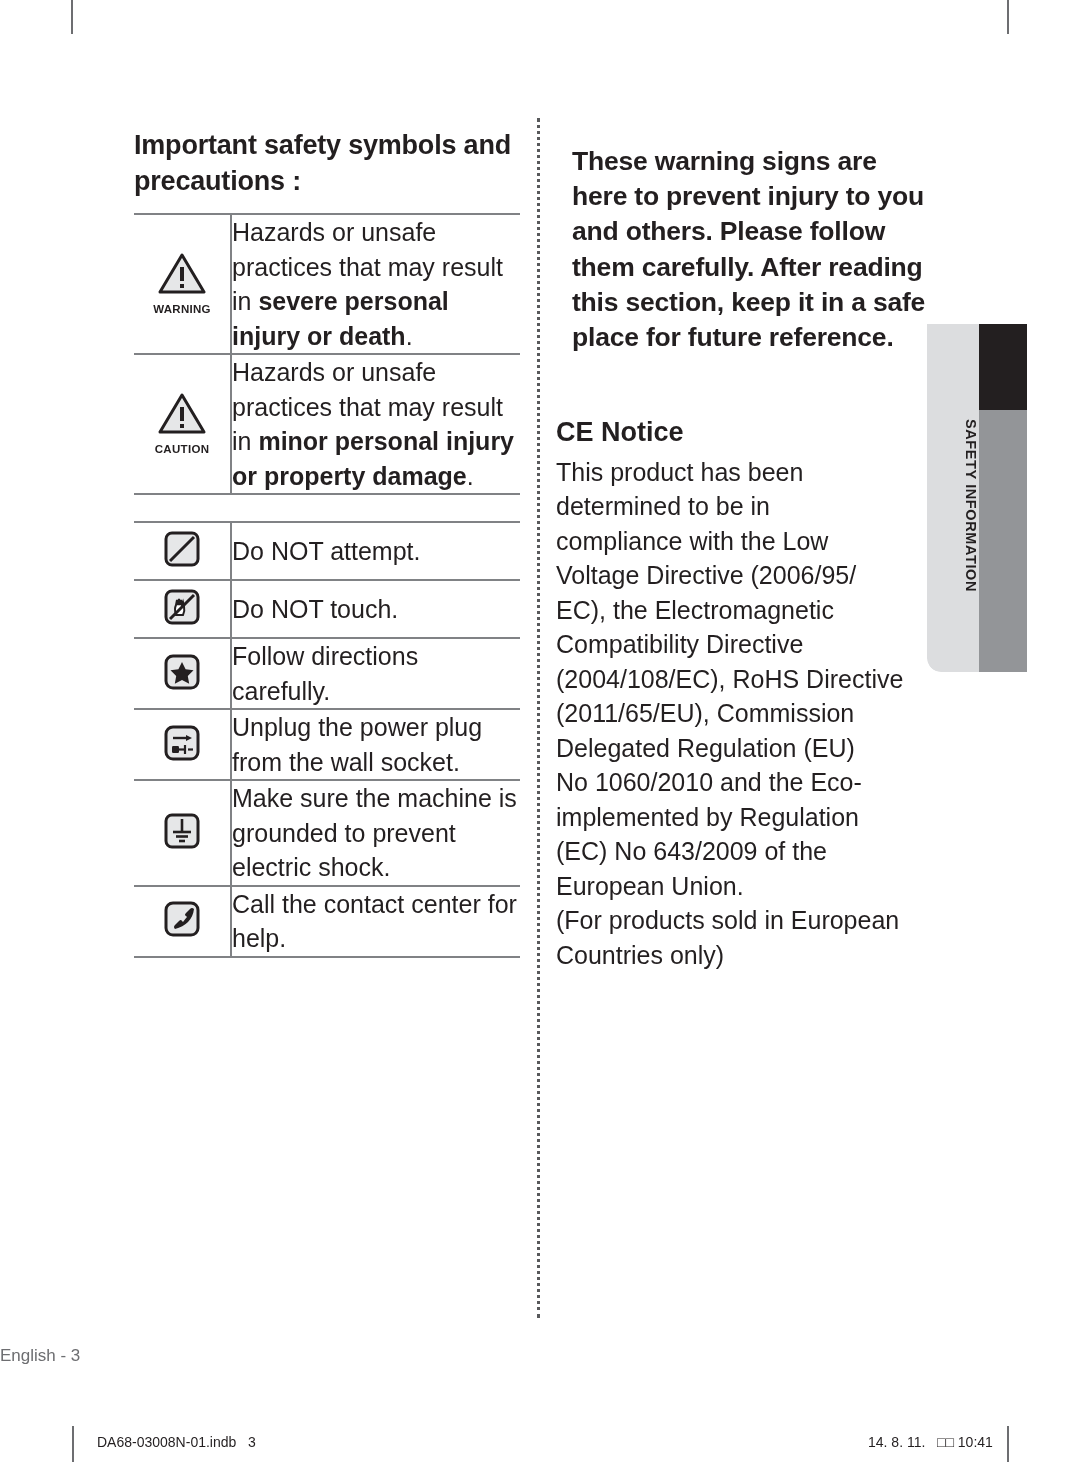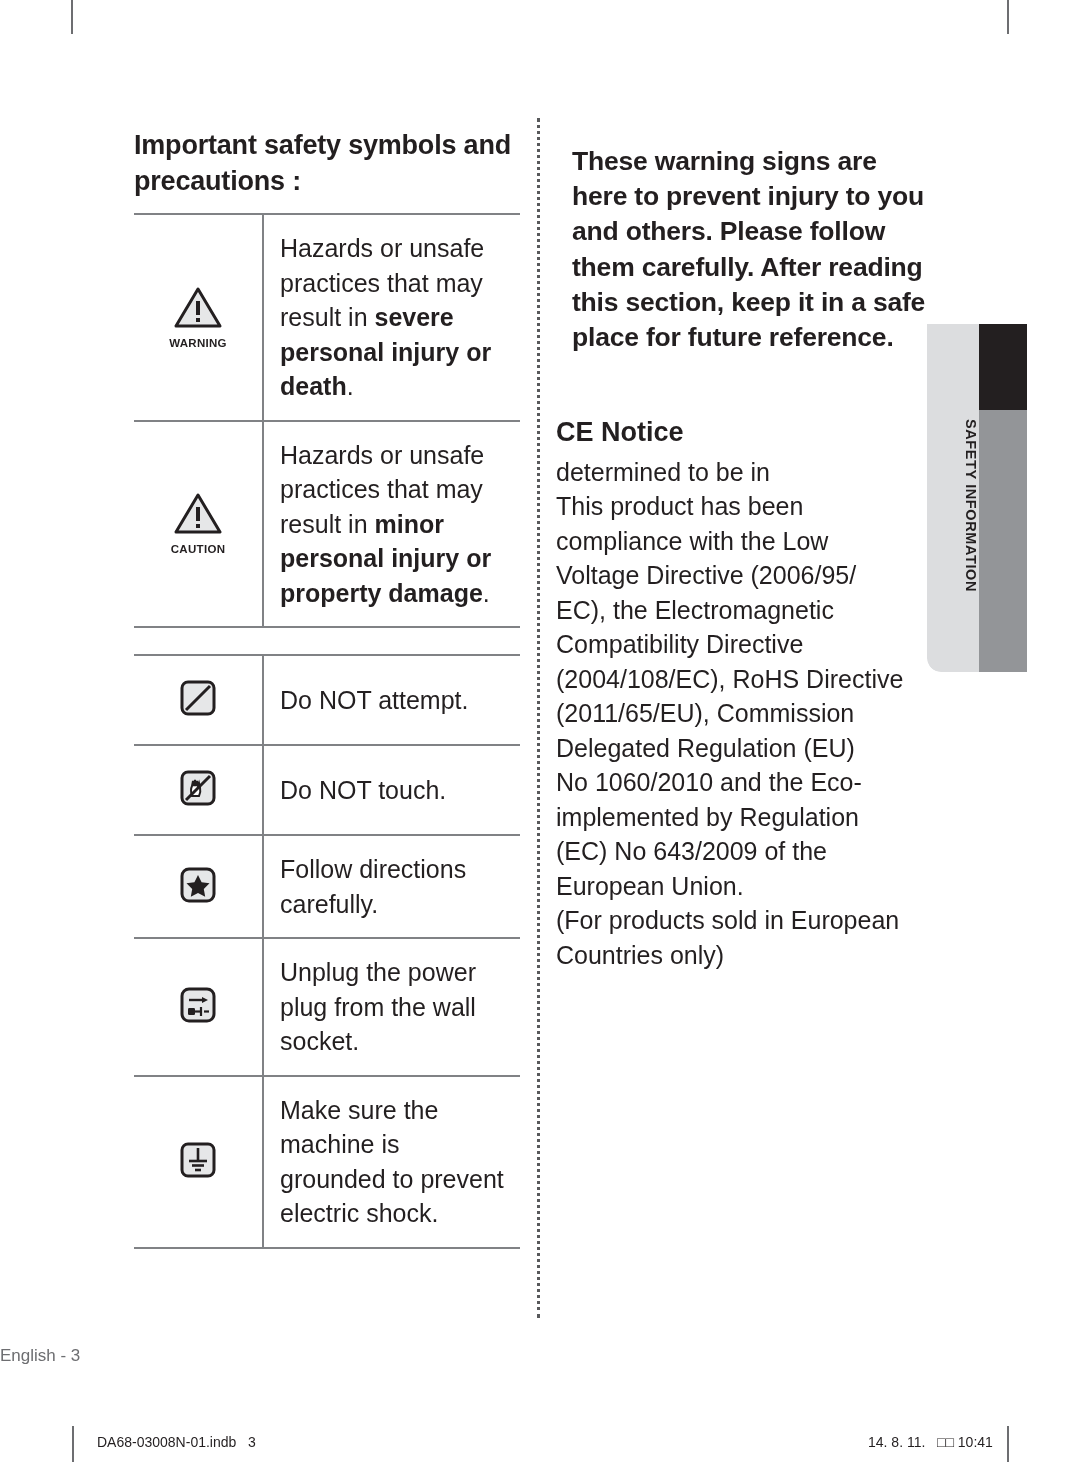--- a/index.html
+++ b/index.html
@@ -57,21 +57,21 @@
     margin: 0 0 14px 0;
   }
 
   table.sym {
     border-collapse: collapse;
     width: 386px;
     table-layout: fixed;
   }
   table.sym td {
     vertical-align: middle;
-    padding: 16px;
+    padding: 0;
   }
   .rule-top  { border-top: 2px solid #808285; }
   .rule-bot  { border-bottom: 2px solid #808285; }
   td.icon-cell {
     width: 96px;
     text-align: center;
     border-right: 2px solid #808285;
   }
   td.text-cell {
     padding: 6px 0 6px 14px;
@@ -339,35 +339,47 @@
               <line x1="19" y1="7" x2="19" y2="20" stroke="#231f20" stroke-width="2.6"></line>
               <line x1="10" y1="20" x2="28" y2="20" stroke="#231f20" stroke-width="2.6"></line>
               <line x1="13" y1="24.5" x2="25" y2="24.5" stroke="#231f20" stroke-width="2.6"></line>
               <line x1="16" y1="29" x2="22" y2="29" stroke="#231f20" stroke-width="2.6"></line>
             </svg>
           </span>
         </td>
         <td class="text-cell rule-bot">Make sure the machine is grounded to prevent electric shock.</td>
       </tr>
 
+      <tr>
+        <td class="icon-cell rule-bot">
+          <span class="pic">
+            <svg width="38" height="38" viewBox="0 0 38 38" aria-hidden="true">
+              <rect x="3" y="3" width="32" height="32" rx="7" fill="#e6e7e8" stroke="#231f20" stroke-width="3"></rect>
+              <path d="M12 29 q-2-2 0-4 l4-4 q2-2 3 0 l1 1 q2-3 4-5 l-1-1 q-2-1 0-3 l4-4 q2-2 4 0
+                       q-1 8 -6 13 q-5 5 -13 7 z" fill="#231f20"></path>
+            </svg>
+          </span>
+        </td>
+        <td class="text-cell rule-bot">Call the contact center for help.</td>
+      </tr>
 
 
     </tbody>
       </table>
   </div>
 
   <div class="col-right">
     <h2 class="head-right">These warning signs are here to prevent injury to you and others.
 Please follow them carefully. After reading this section, keep it in a safe place for future reference.</h2>
 
     <h3 class="ce-title">CE Notice</h3>
 
     <div class="ce-body">
+      <span class="ln">This product has been</span>
       <span class="ln">determined to be in</span>
-      <span class="ln">This product has been</span>
       <span class="ln">compliance with the Low</span>
       <span class="ln">Voltage Directive (2006/95/</span>
       <span class="ln">EC), the Electromagnetic</span>
       <span class="ln">Compatibility Directive</span>
       <span class="ln">(2004/108/EC), RoHS Directive</span>
       <span class="ln">(2011/65/EU), Commission</span>
       <span class="ln">Delegated Regulation (EU)</span>
       <span class="ln">No 1060/2010 and the Eco-</span>
       <span class="ln">implemented by Regulation</span>
       <span class="ln">(EC) No 643/2009 of the</span>

